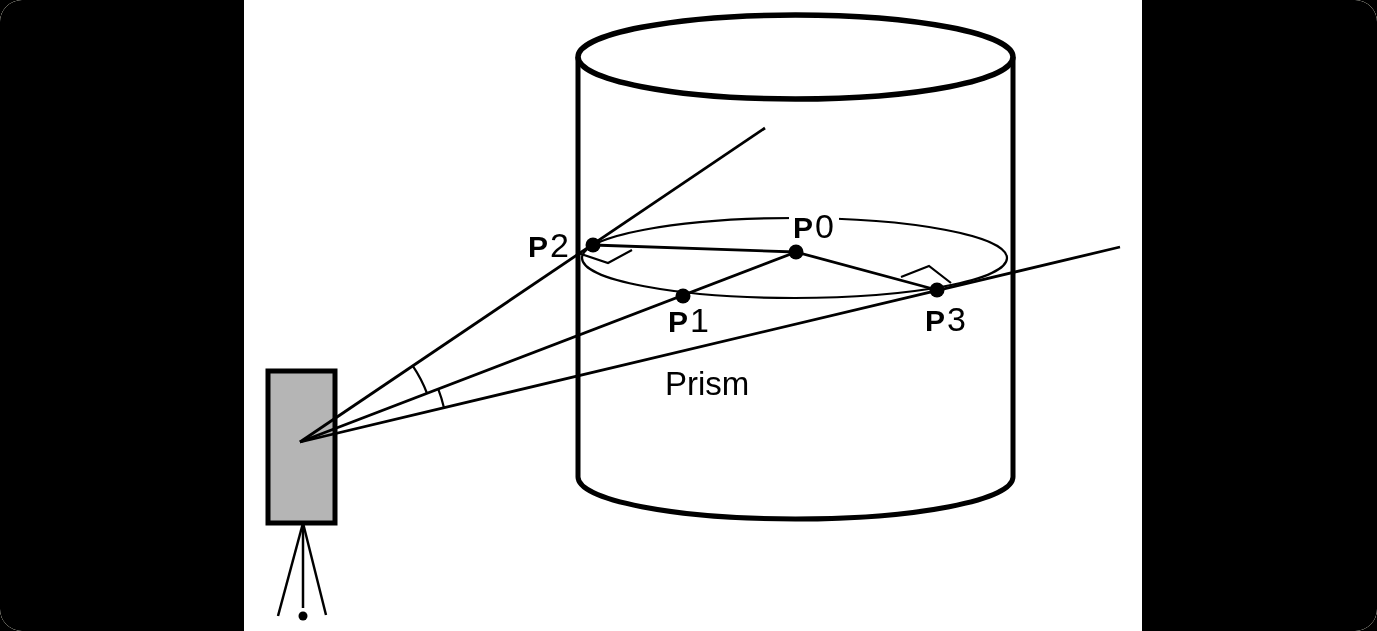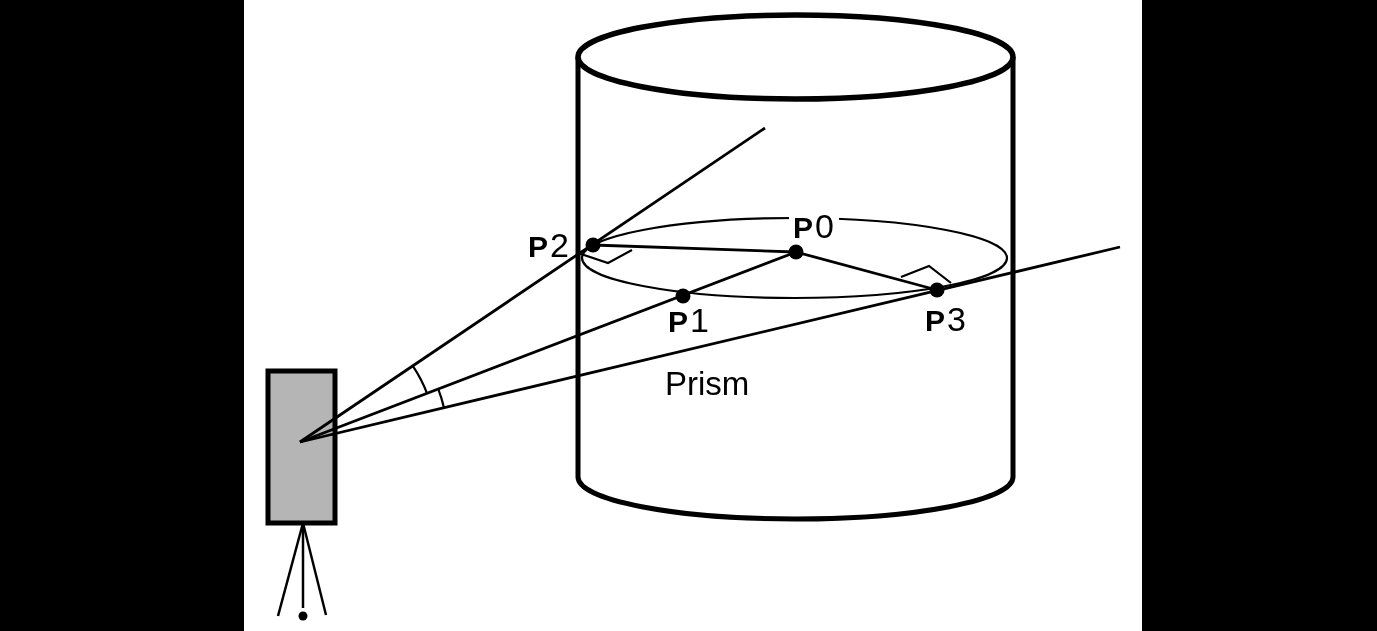--- a/index.html
+++ b/index.html
@@ -1,16 +1,16 @@
 <!DOCTYPE html>
 <html><head>
 <meta charset="utf-8">
 <style>
   html,body{margin:0;padding:0;background:#000;}
-  .stage{position:relative;width:1377px;height:631px;margin:0 auto;background:#fef9c3;overflow:hidden;}
+  .stage{position:relative;width:1377px;height:631px;margin:0 auto;background:#fef9c3;overflow:hidden;border-radius:22px;}
   svg{display:block;}
   text{font-family:"Liberation Sans","DejaVu Sans",sans-serif;}
 </style>
 </head>
 <body>
 
 <div class="stage">
   <svg id="diagram" width="1377" height="631" viewBox="0 0 1377 631" xmlns="http://www.w3.org/2000/svg">
       <rect x="0" y="0" width="1377" height="631" fill="#ffffff"></rect>
       <rect x="268" y="371" width="67" height="152" fill="#b5b5b5" stroke="#000000" stroke-width="5"></rect>

